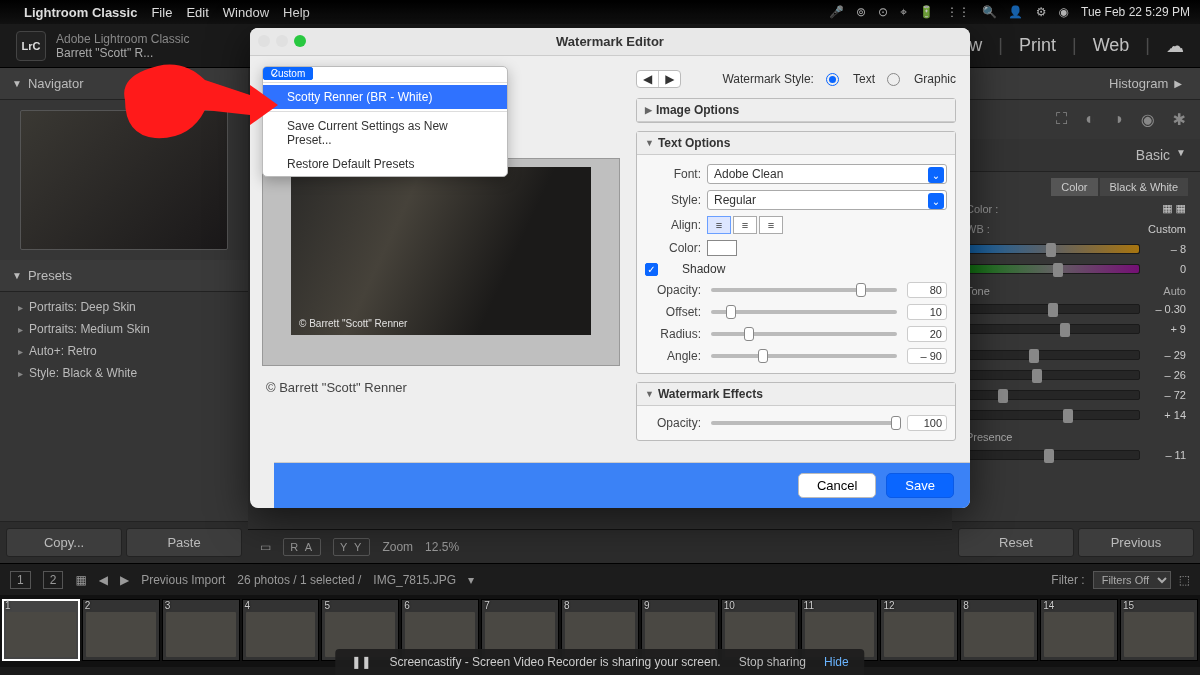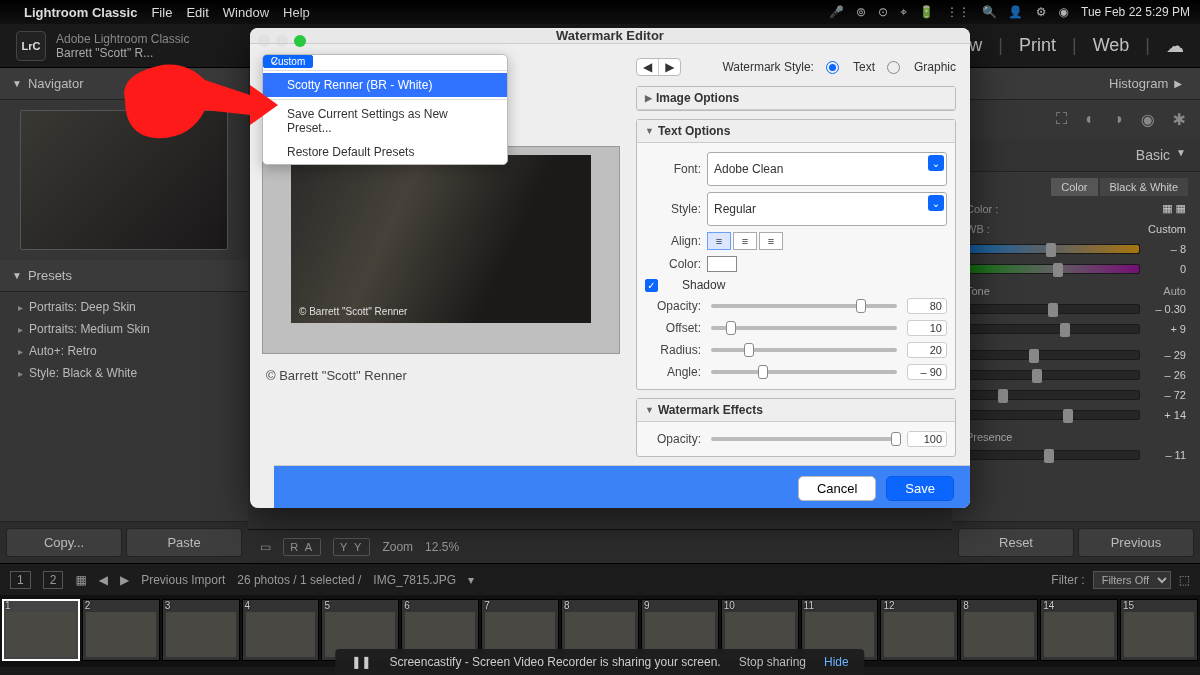--- a/index.html
+++ b/index.html
@@ -103,21 +103,21 @@
 .preview .photo { position:absolute; top:8px; left:28px; right:28px; bottom:30px; background:linear-gradient(115deg,#2b2a28 0%,#46423a 35%,#1b1a19 70%); }
 .preview .wm-text { position:absolute; left:36px; bottom:36px; font-size:10px; color:#fff; opacity:.85; }
 .copyright-row { padding:14px 4px; font-size:13px; color:#444; }
 
 .wm-section { border:1px solid #bbb; border-radius:3px; margin-bottom:8px; background:#f7f7f7;}
 .wm-sec-hdr { padding:4px 8px; font-size:12px; font-weight:600; background:#eee; border-bottom:1px solid #ccc; display:flex; align-items:center; gap:4px;}
 .wm-sec-hdr .tri { font-size:9px; color:#666;}
 .wm-sec-body { padding:6px 8px; }
 .wm-row { display:flex; align-items:center; gap:6px; padding:3px 0; font-size:12px;}
 .wm-row .lbl { width:56px; text-align:right; color:#444;}
-.wm-select { flex:1; height:20px; background:#fff; border:1px solid #aaa; border-radius:3px; padding:16px 6px; font-size:12px; color:#333; display:flex; align-items:center; position:relative;}
+.wm-select { flex:1; height:20px; background:#fff; border:1px solid #aaa; border-radius:3px; padding:0 6px; font-size:12px; color:#333; display:flex; align-items:center; position:relative;}
 .wm-select .chev { position:absolute; right:2px; top:2px; width:16px; height:16px; background:#0a66ff; border-radius:3px; color:#fff; font-size:10px; display:flex; align-items:center; justify-content:center;}
 .align-grp { display:flex; gap:2px;}
 .align-grp span { width:24px; height:18px; border:1px solid #aaa; background:#fff; display:flex; align-items:center; justify-content:center; font-size:11px;}
 .align-grp span.active { background:#dde6ff; border-color:#6a9fff;}
 .swatch { width:30px; height:16px; border:1px solid #888; background:#fff;}
 .chk { width:13px; height:13px; border:1px solid #0a66ff; background:#0a66ff; color:#fff; font-size:10px; display:flex; align-items:center; justify-content:center; border-radius:2px;}
 .hslider { flex:1; height:4px; background:#bbb; border-radius:2px; position:relative; margin:0 4px;}
 .hslider .k { position:absolute; top:-5px; width:10px; height:14px; background:#fff; border:1px solid #888; border-radius:3px;}
 .hval { width:40px; text-align:right; background:#fff; border:1px solid #ccc; border-radius:3px; padding:1px 4px; font-size:11px; color:#333; }
 

